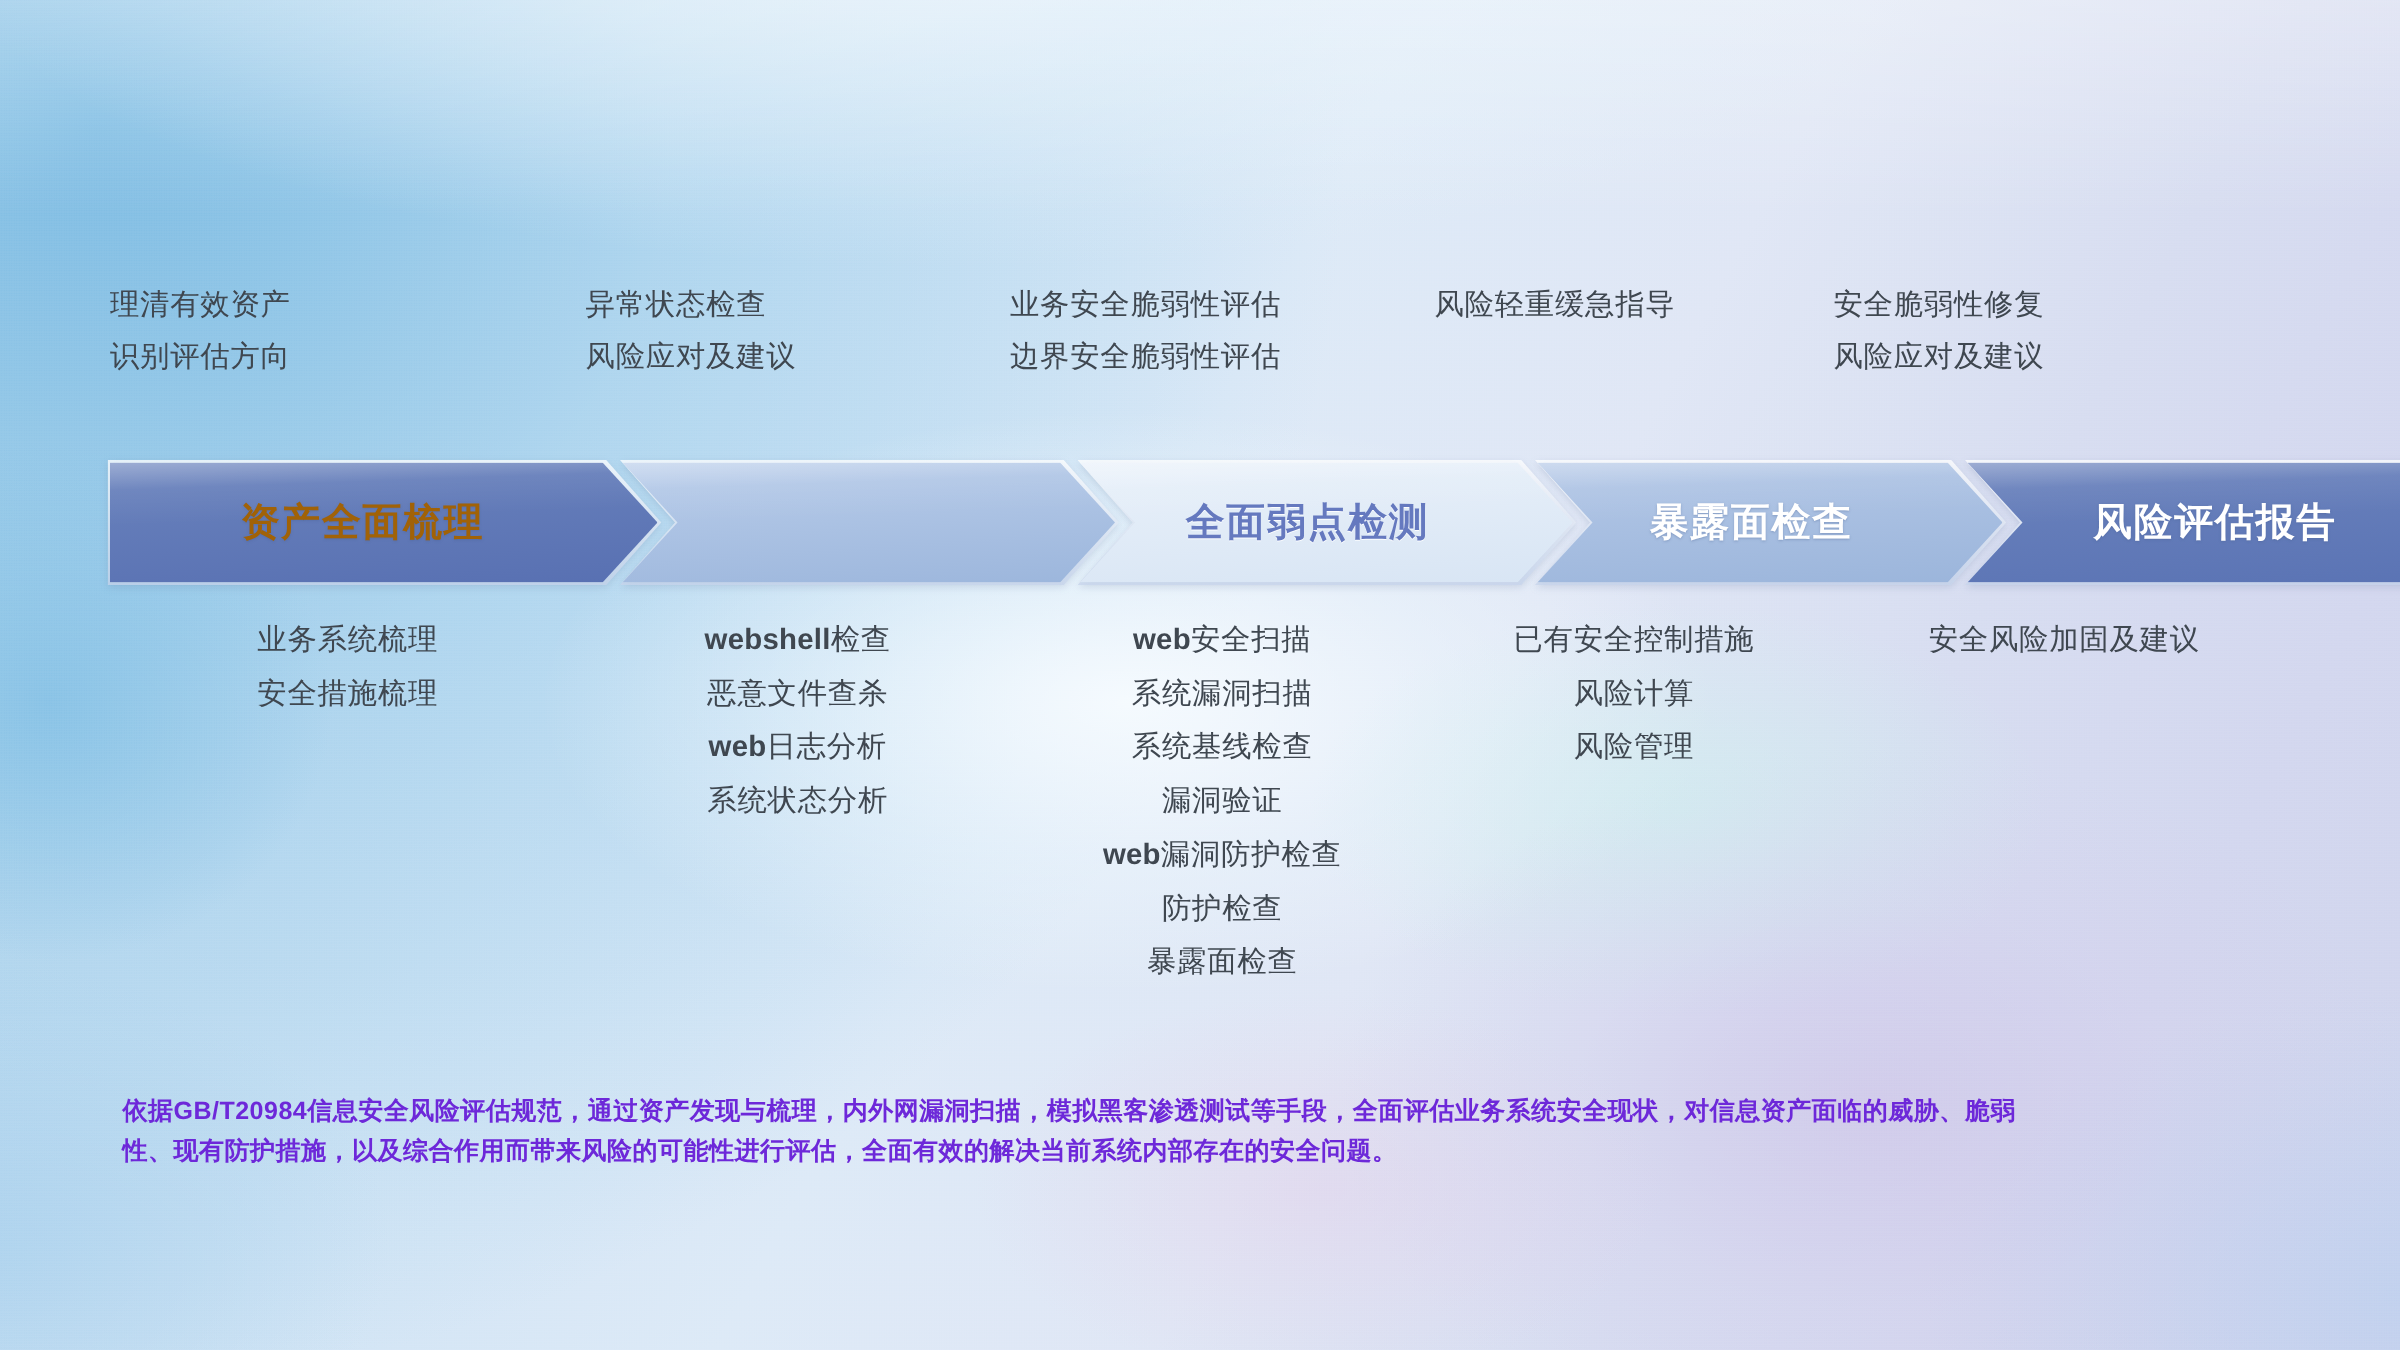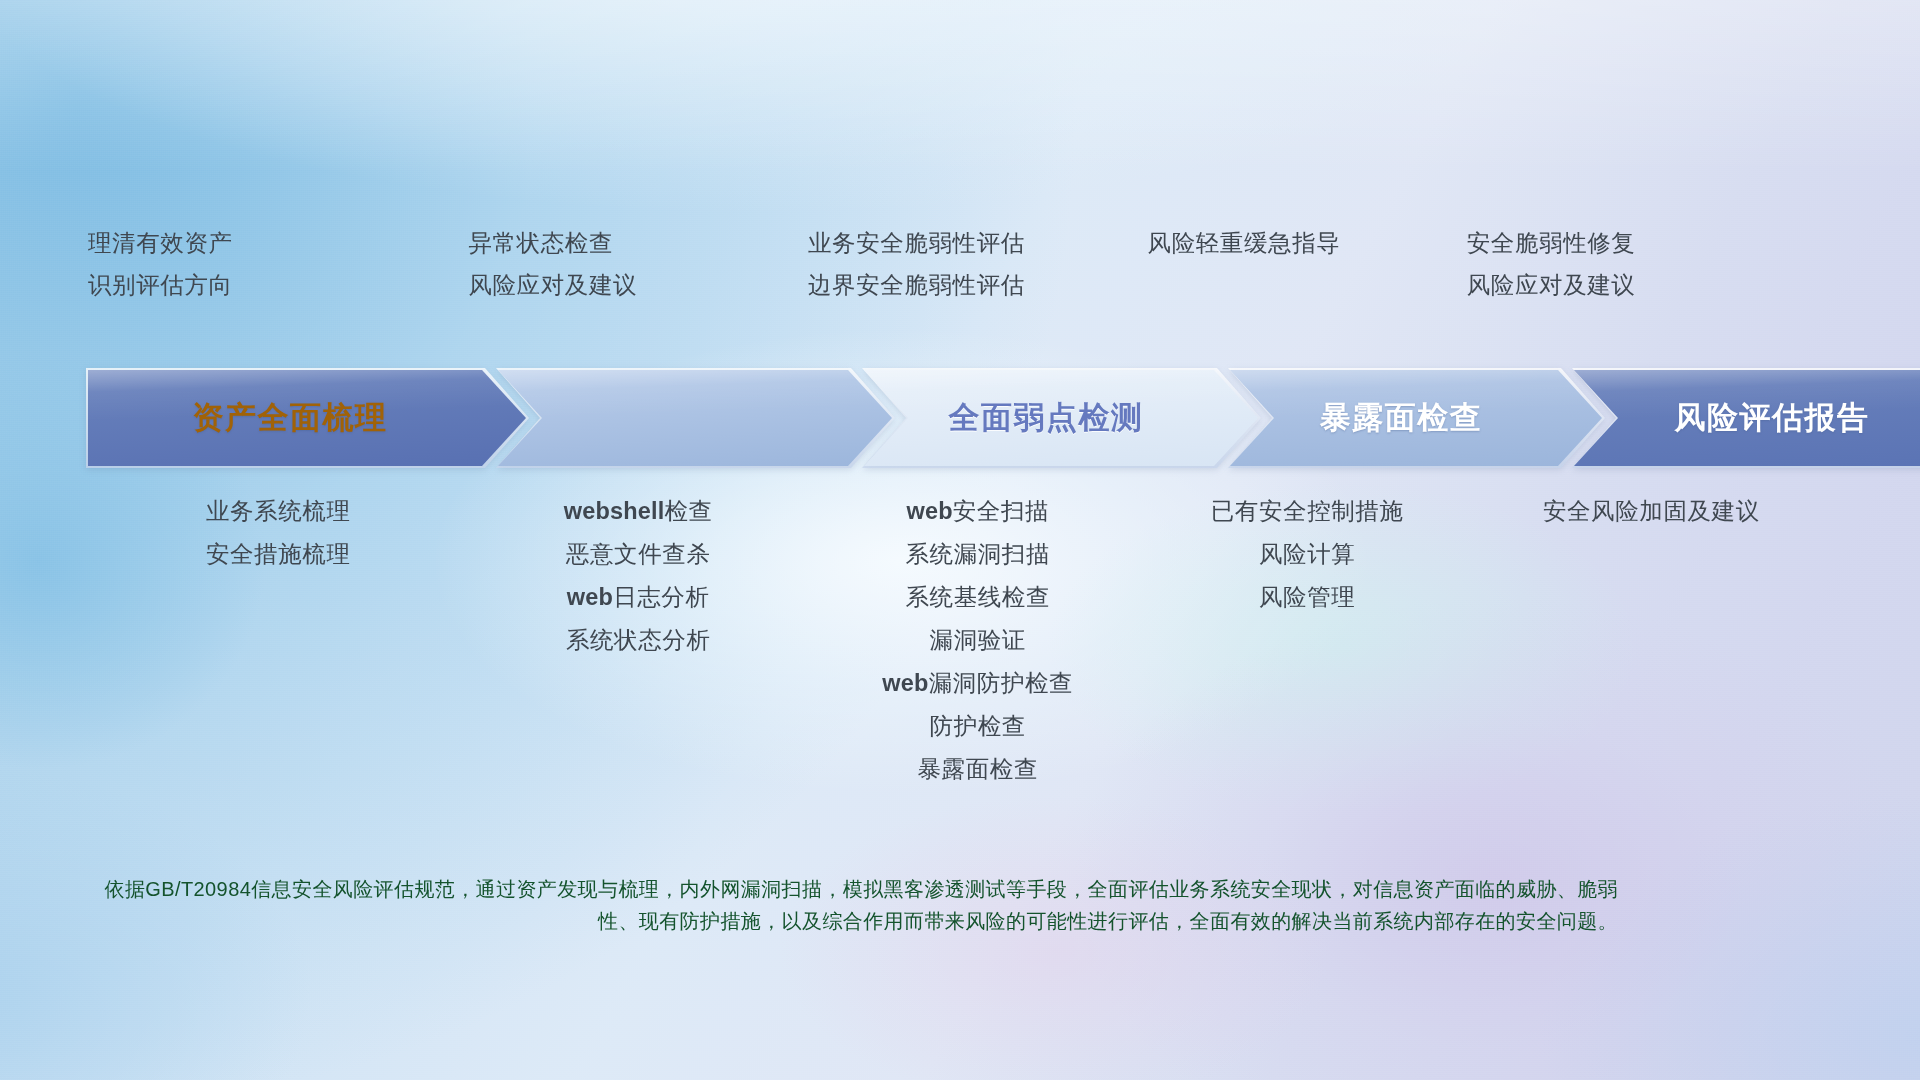--- a/index.html
+++ b/index.html
@@ -211,24 +211,23 @@
   }
 
   
   .footer {
     position: absolute;
     left: 98px;
     top: 873px;
     width: 1520px;
     font-size: 20px;
     line-height: 1.62;
-    color: #14532d;
+    color: #6d28d9;
     letter-spacing: 0.4px;
-    font-weight: 400;
-    text-align: right;
+    font-weight: 700;
   }
 </style>
 </head>
 <body>
 
 <div id="stage">
 
   <div class="bg-layer bg-base"></div>
   <div class="bg-layer bg-glow-tl"></div>
   <div class="bg-layer bg-glow-top"></div>

